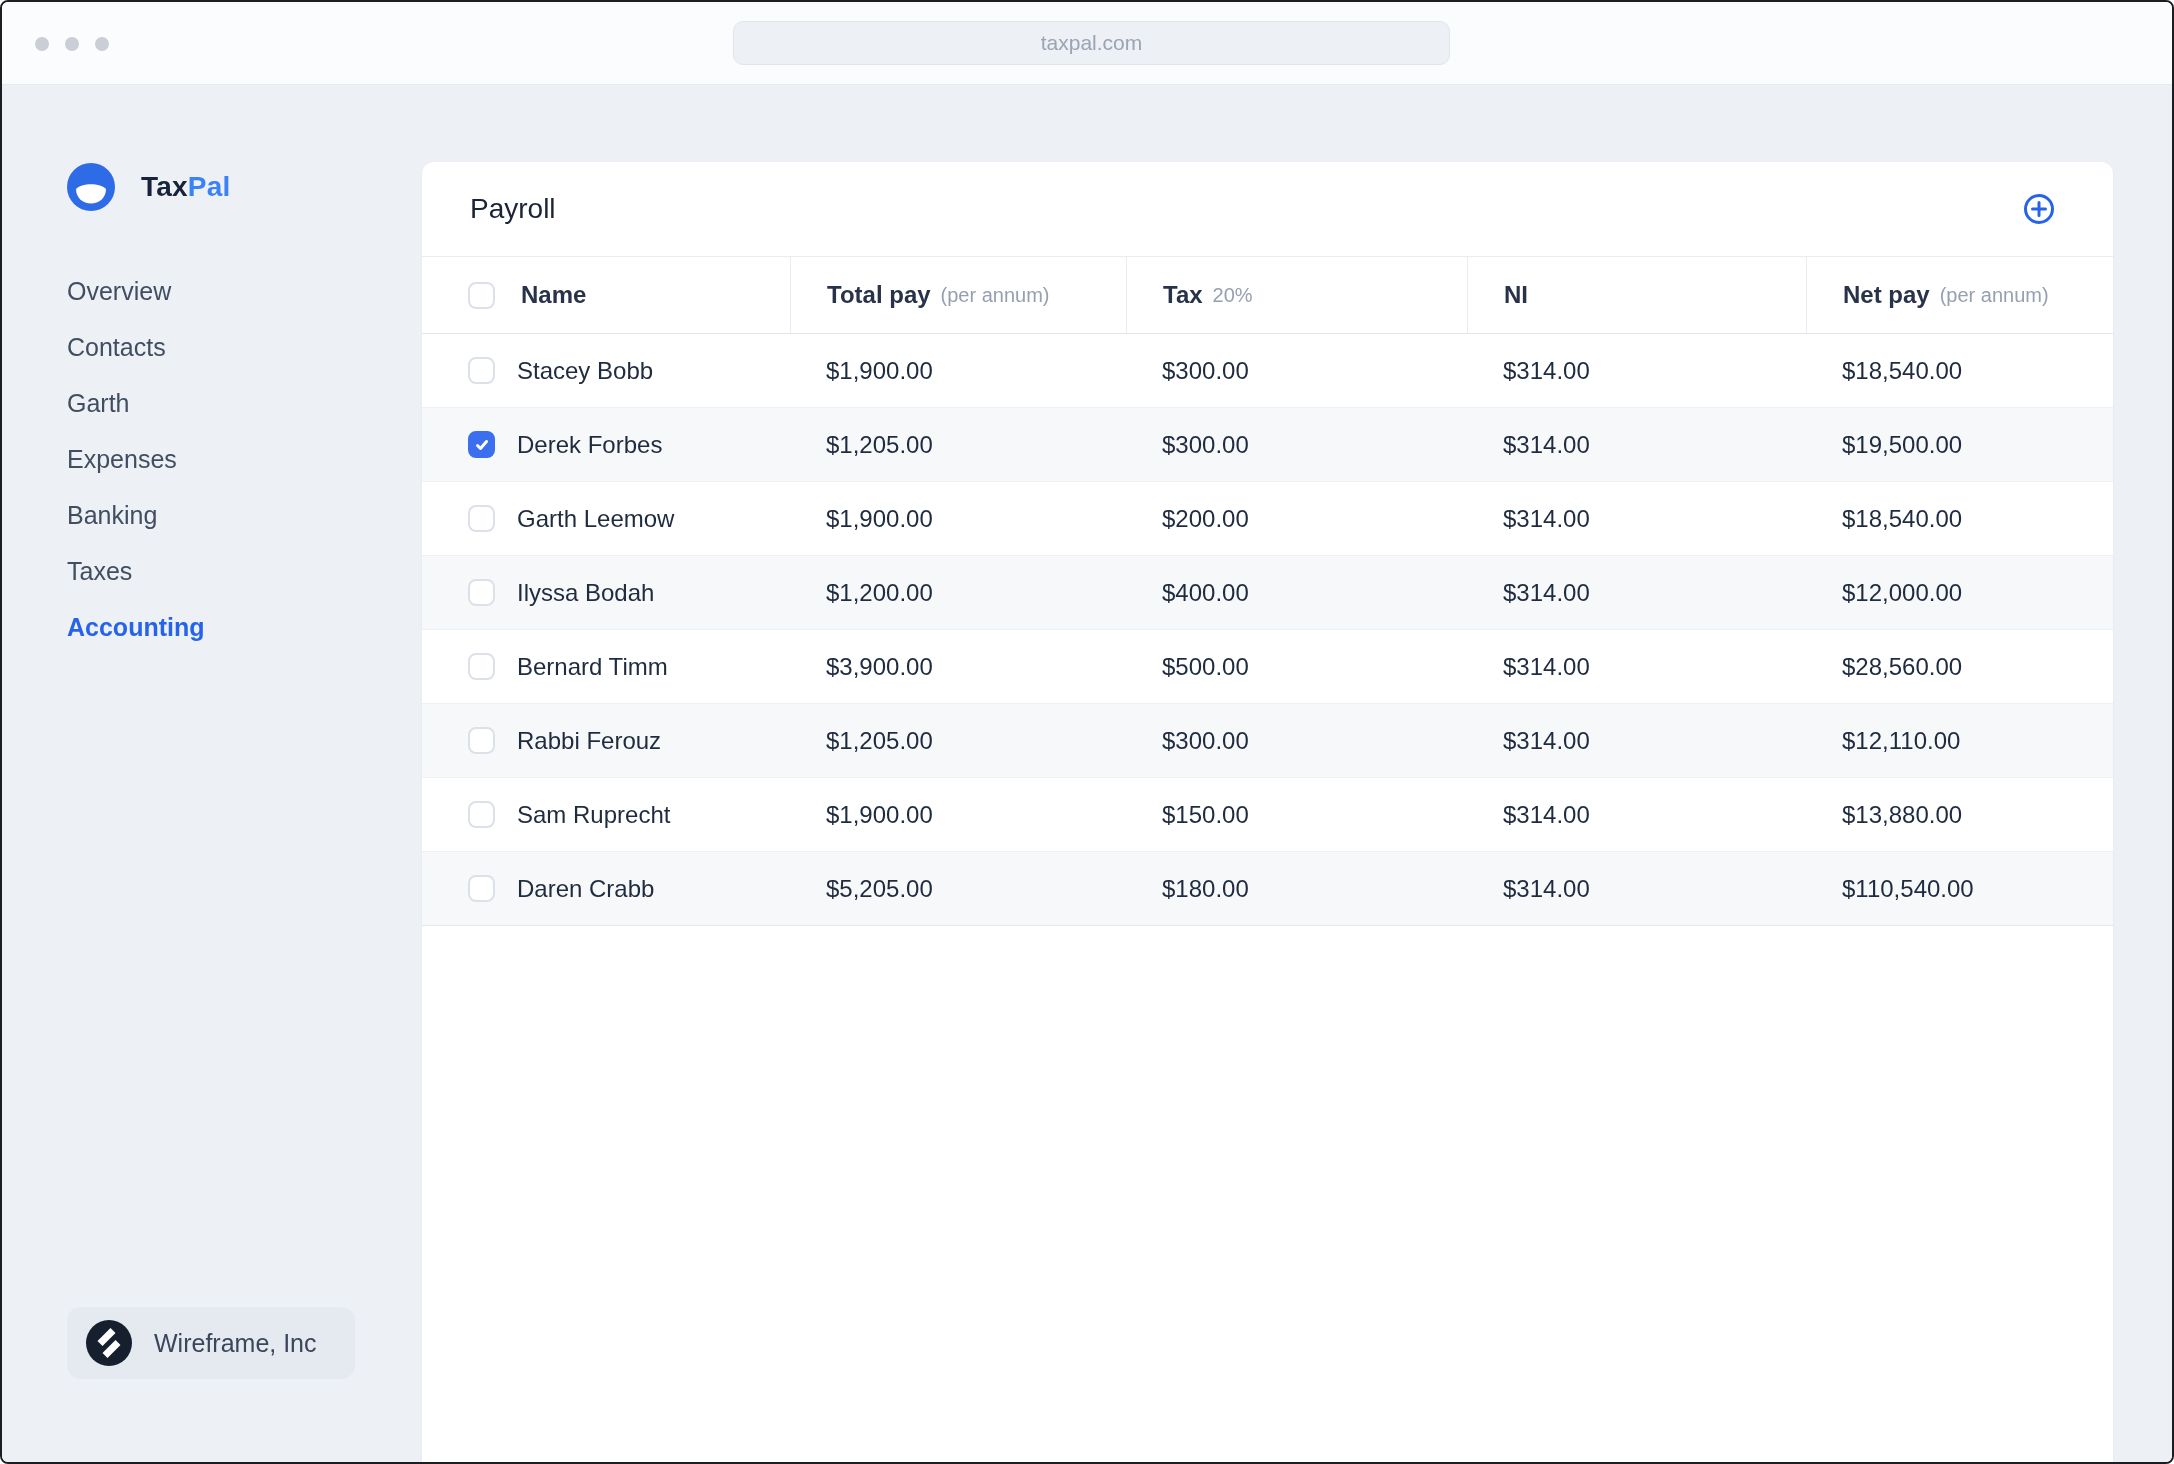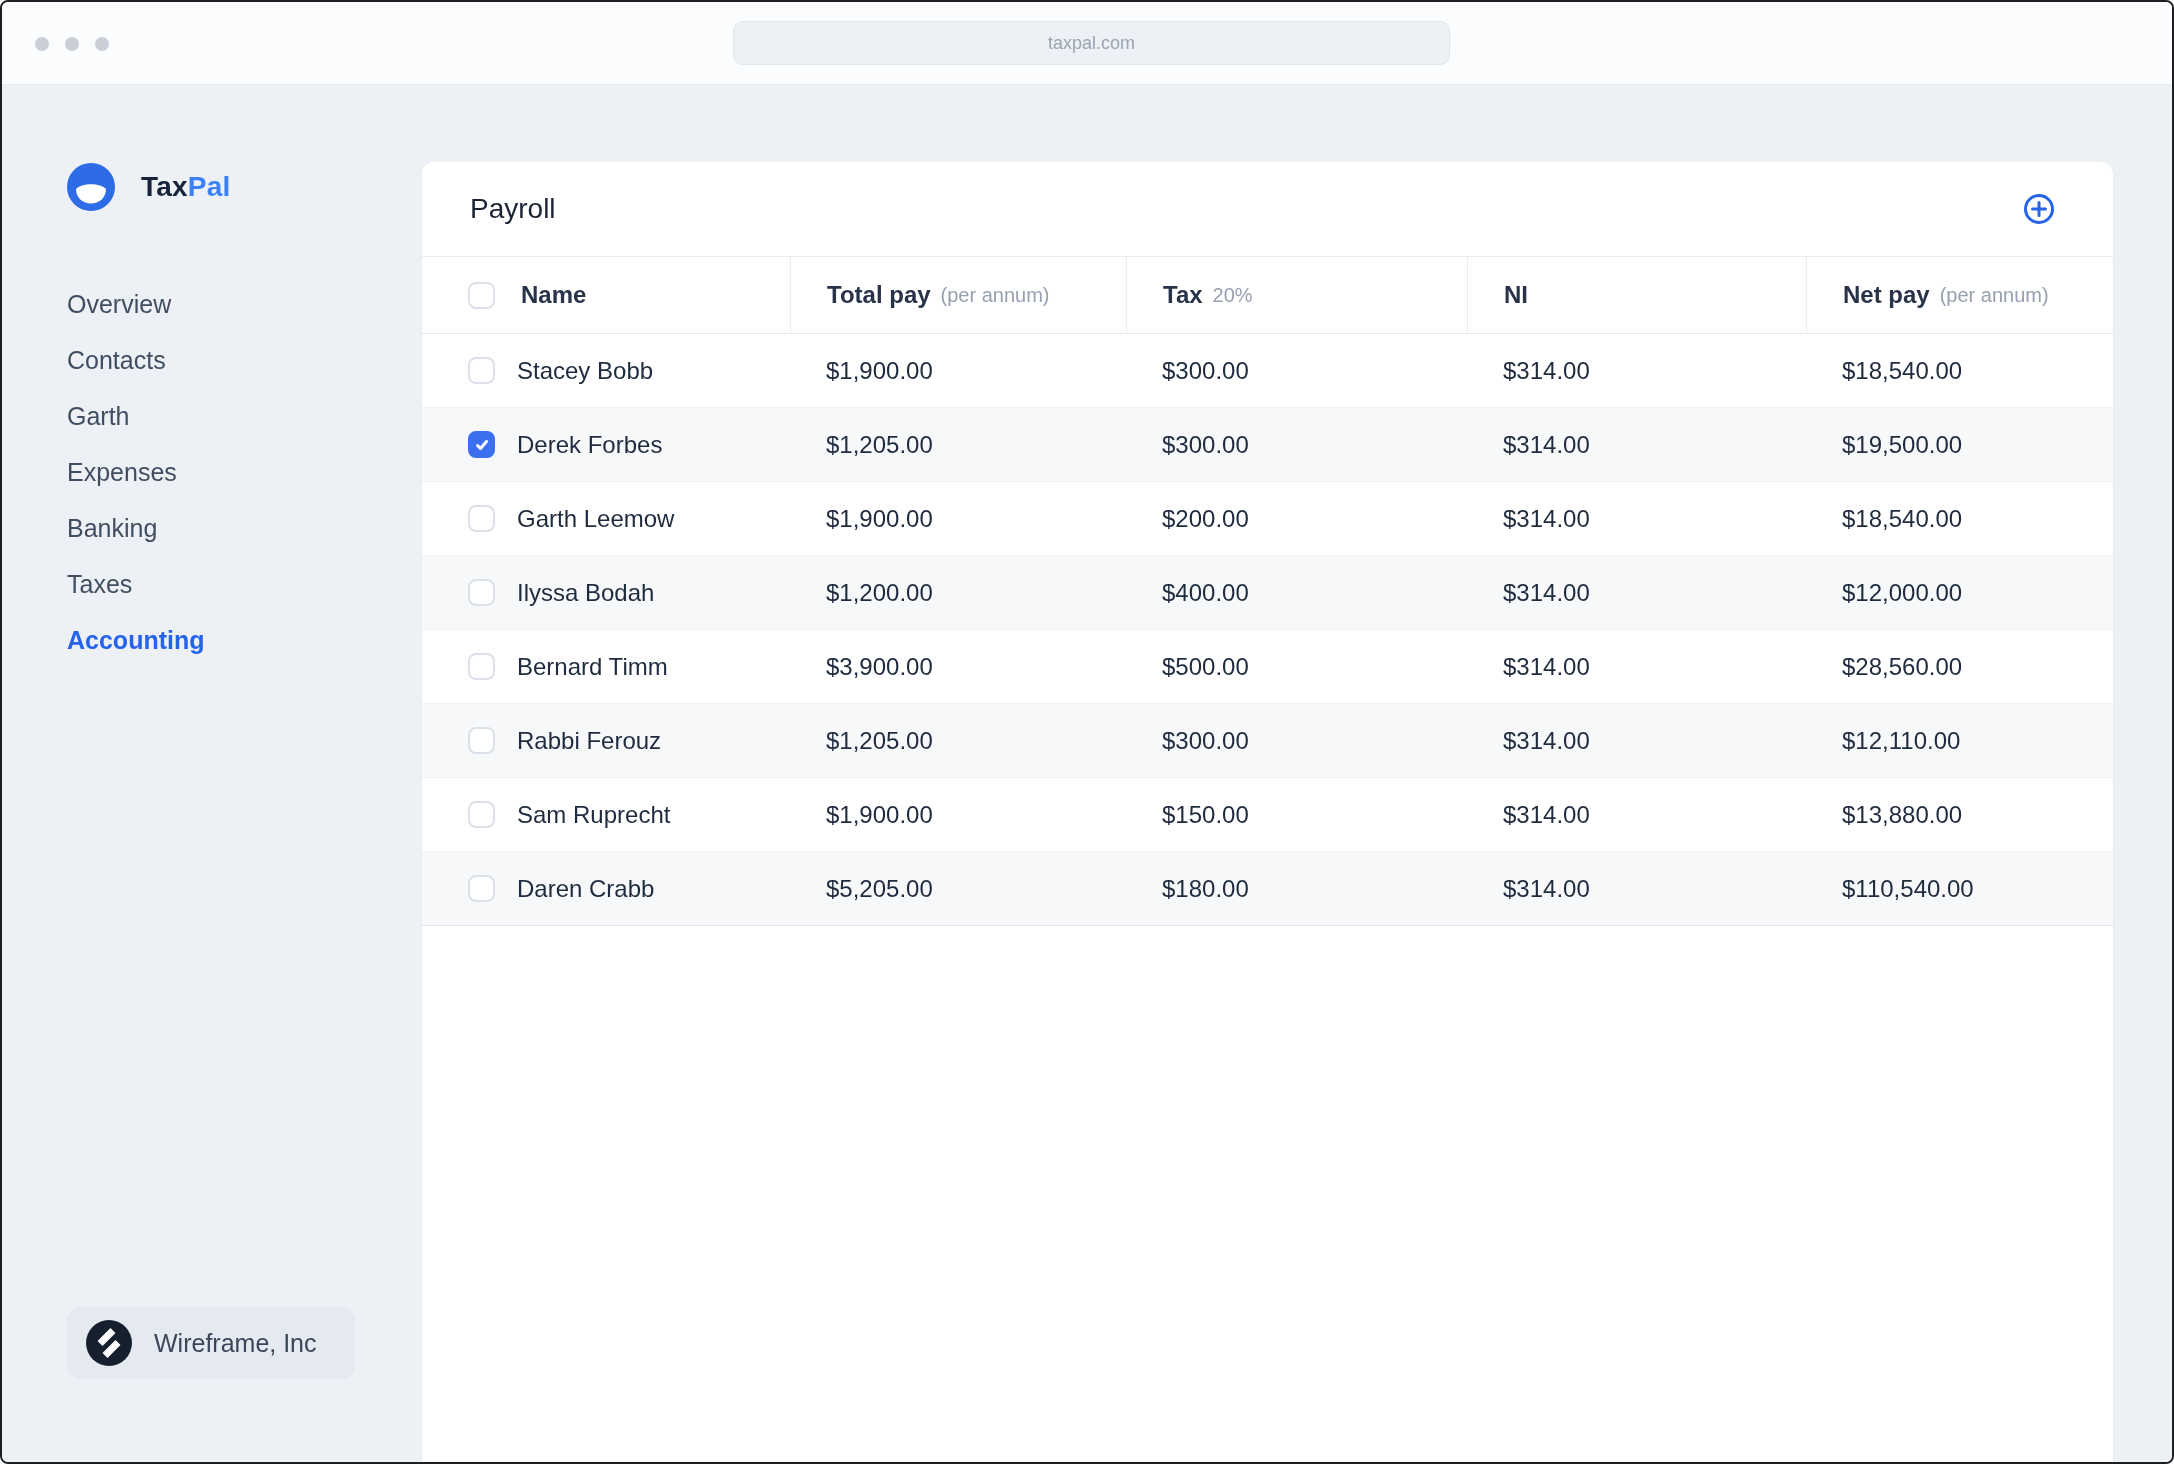--- a/index.html
+++ b/index.html
@@ -17,33 +17,33 @@
     position:absolute; top:0; left:0; right:0; height:83px;
     background:#fbfcfd; border-bottom:1px solid #e7eaee;
     display:flex; align-items:center;
   }
   .dots{ position:absolute; left:33px; top:0; height:83px; display:flex; align-items:center; gap:16px; }
   .dot{ width:14px; height:14px; border-radius:50%; background:#c9ced7; }
   .addressbar{
     position:absolute; left:731px; top:19px; width:717px; height:44px;
     background:#edf0f4; border:1px solid #e1e5ea; border-radius:10px;
     display:flex; align-items:center; justify-content:center;
-    font-size:18px; color:#9aa4b2;
+    font-size:21px; color:#9aa4b2;
   }
 
   
   .content{ position:absolute; top:84px; left:0; right:0; bottom:0; background:#edf0f5; }
 
   
   .logo-row{ position:absolute; left:65px; top:77px; display:flex; align-items:center; gap:26px; }
   .logo-mark{ width:48px; height:48px; display:block; }
   .logo-text{ font-size:28px; font-weight:700; color:#17233a; letter-spacing:.2px; }
   .logo-text .accent{ color:#3b82f6; }
 
-  .nav{ position:absolute; left:65px; top:206px; list-style:none; }
+  .nav{ position:absolute; left:65px; top:193px; list-style:none; }
   .nav li{ height:25px; line-height:25px; margin-bottom:31px; font-size:25px; color:#414e61; cursor:pointer; }
   .nav li.active{ color:#2563eb; font-weight:600; }
 
   .org-pill{
     position:absolute; left:65px; top:1221px; width:288px; height:72px;
     background:#e5e9f0; border-radius:14px;
     display:flex; align-items:center; gap:22px; padding-left:19px; cursor:pointer;
   }
   .org-logo{ width:46px; height:46px; display:block; }
   .org-name{ font-size:25px; color:#3b465a; }

